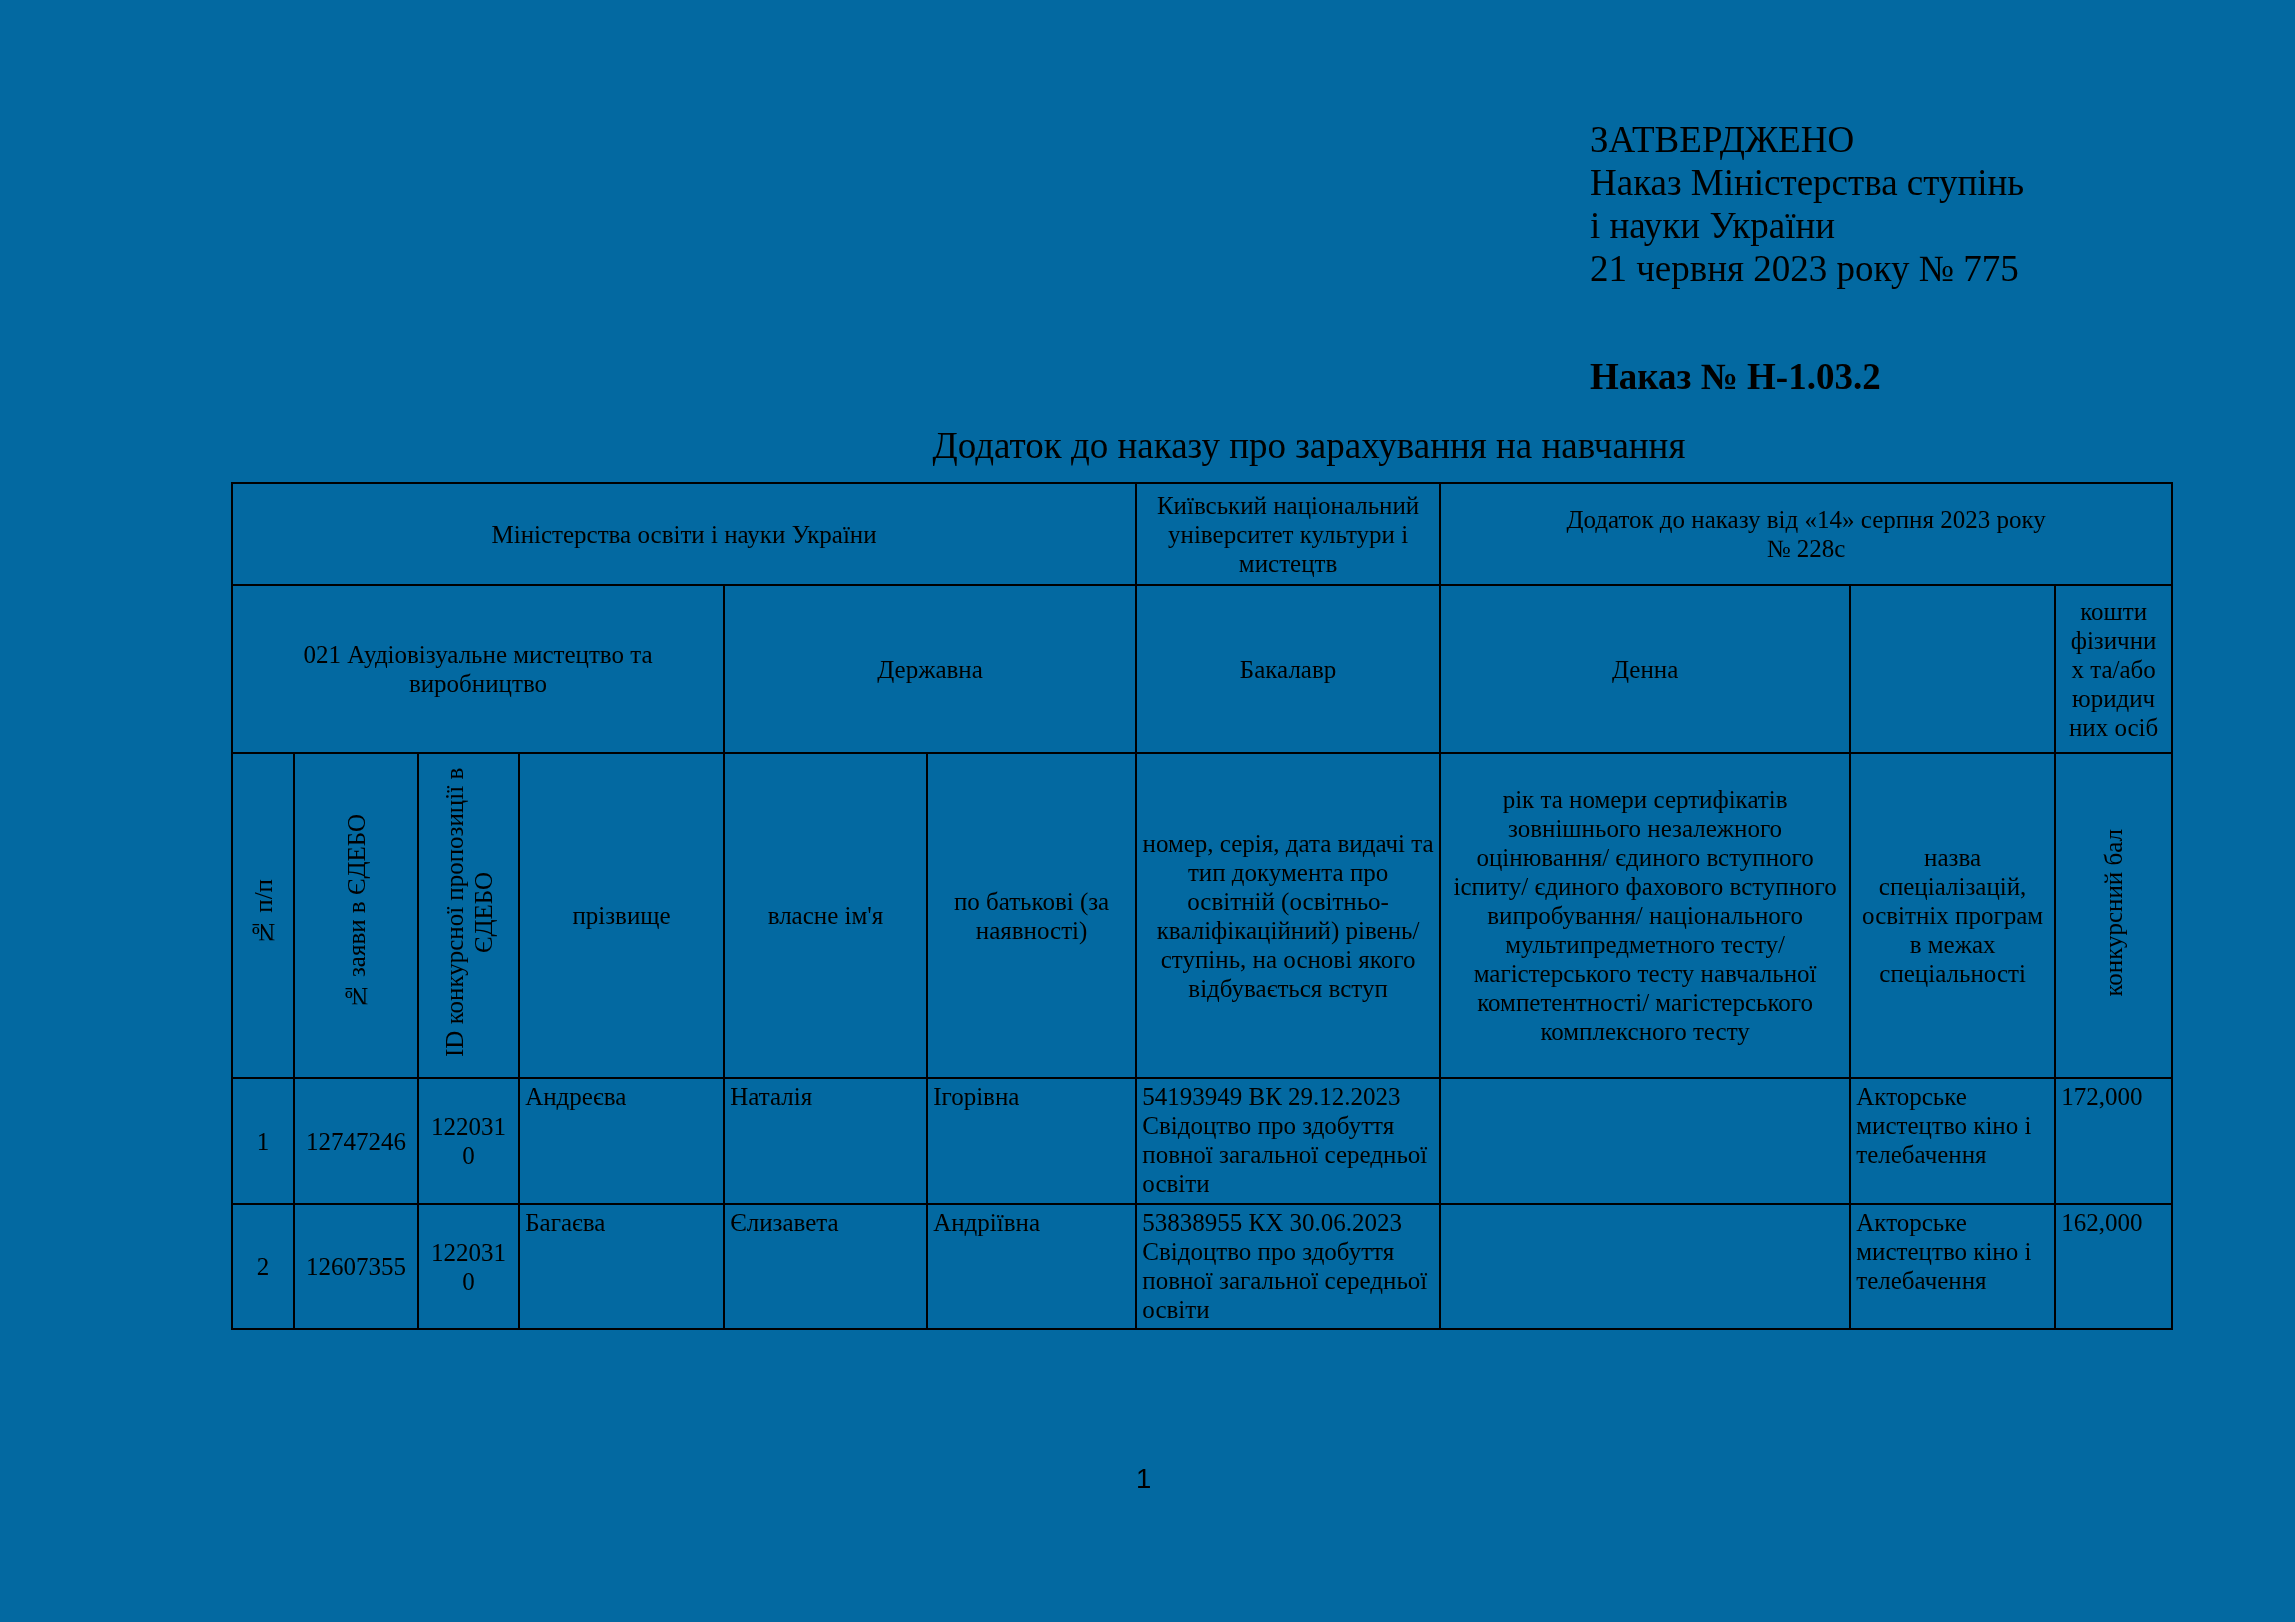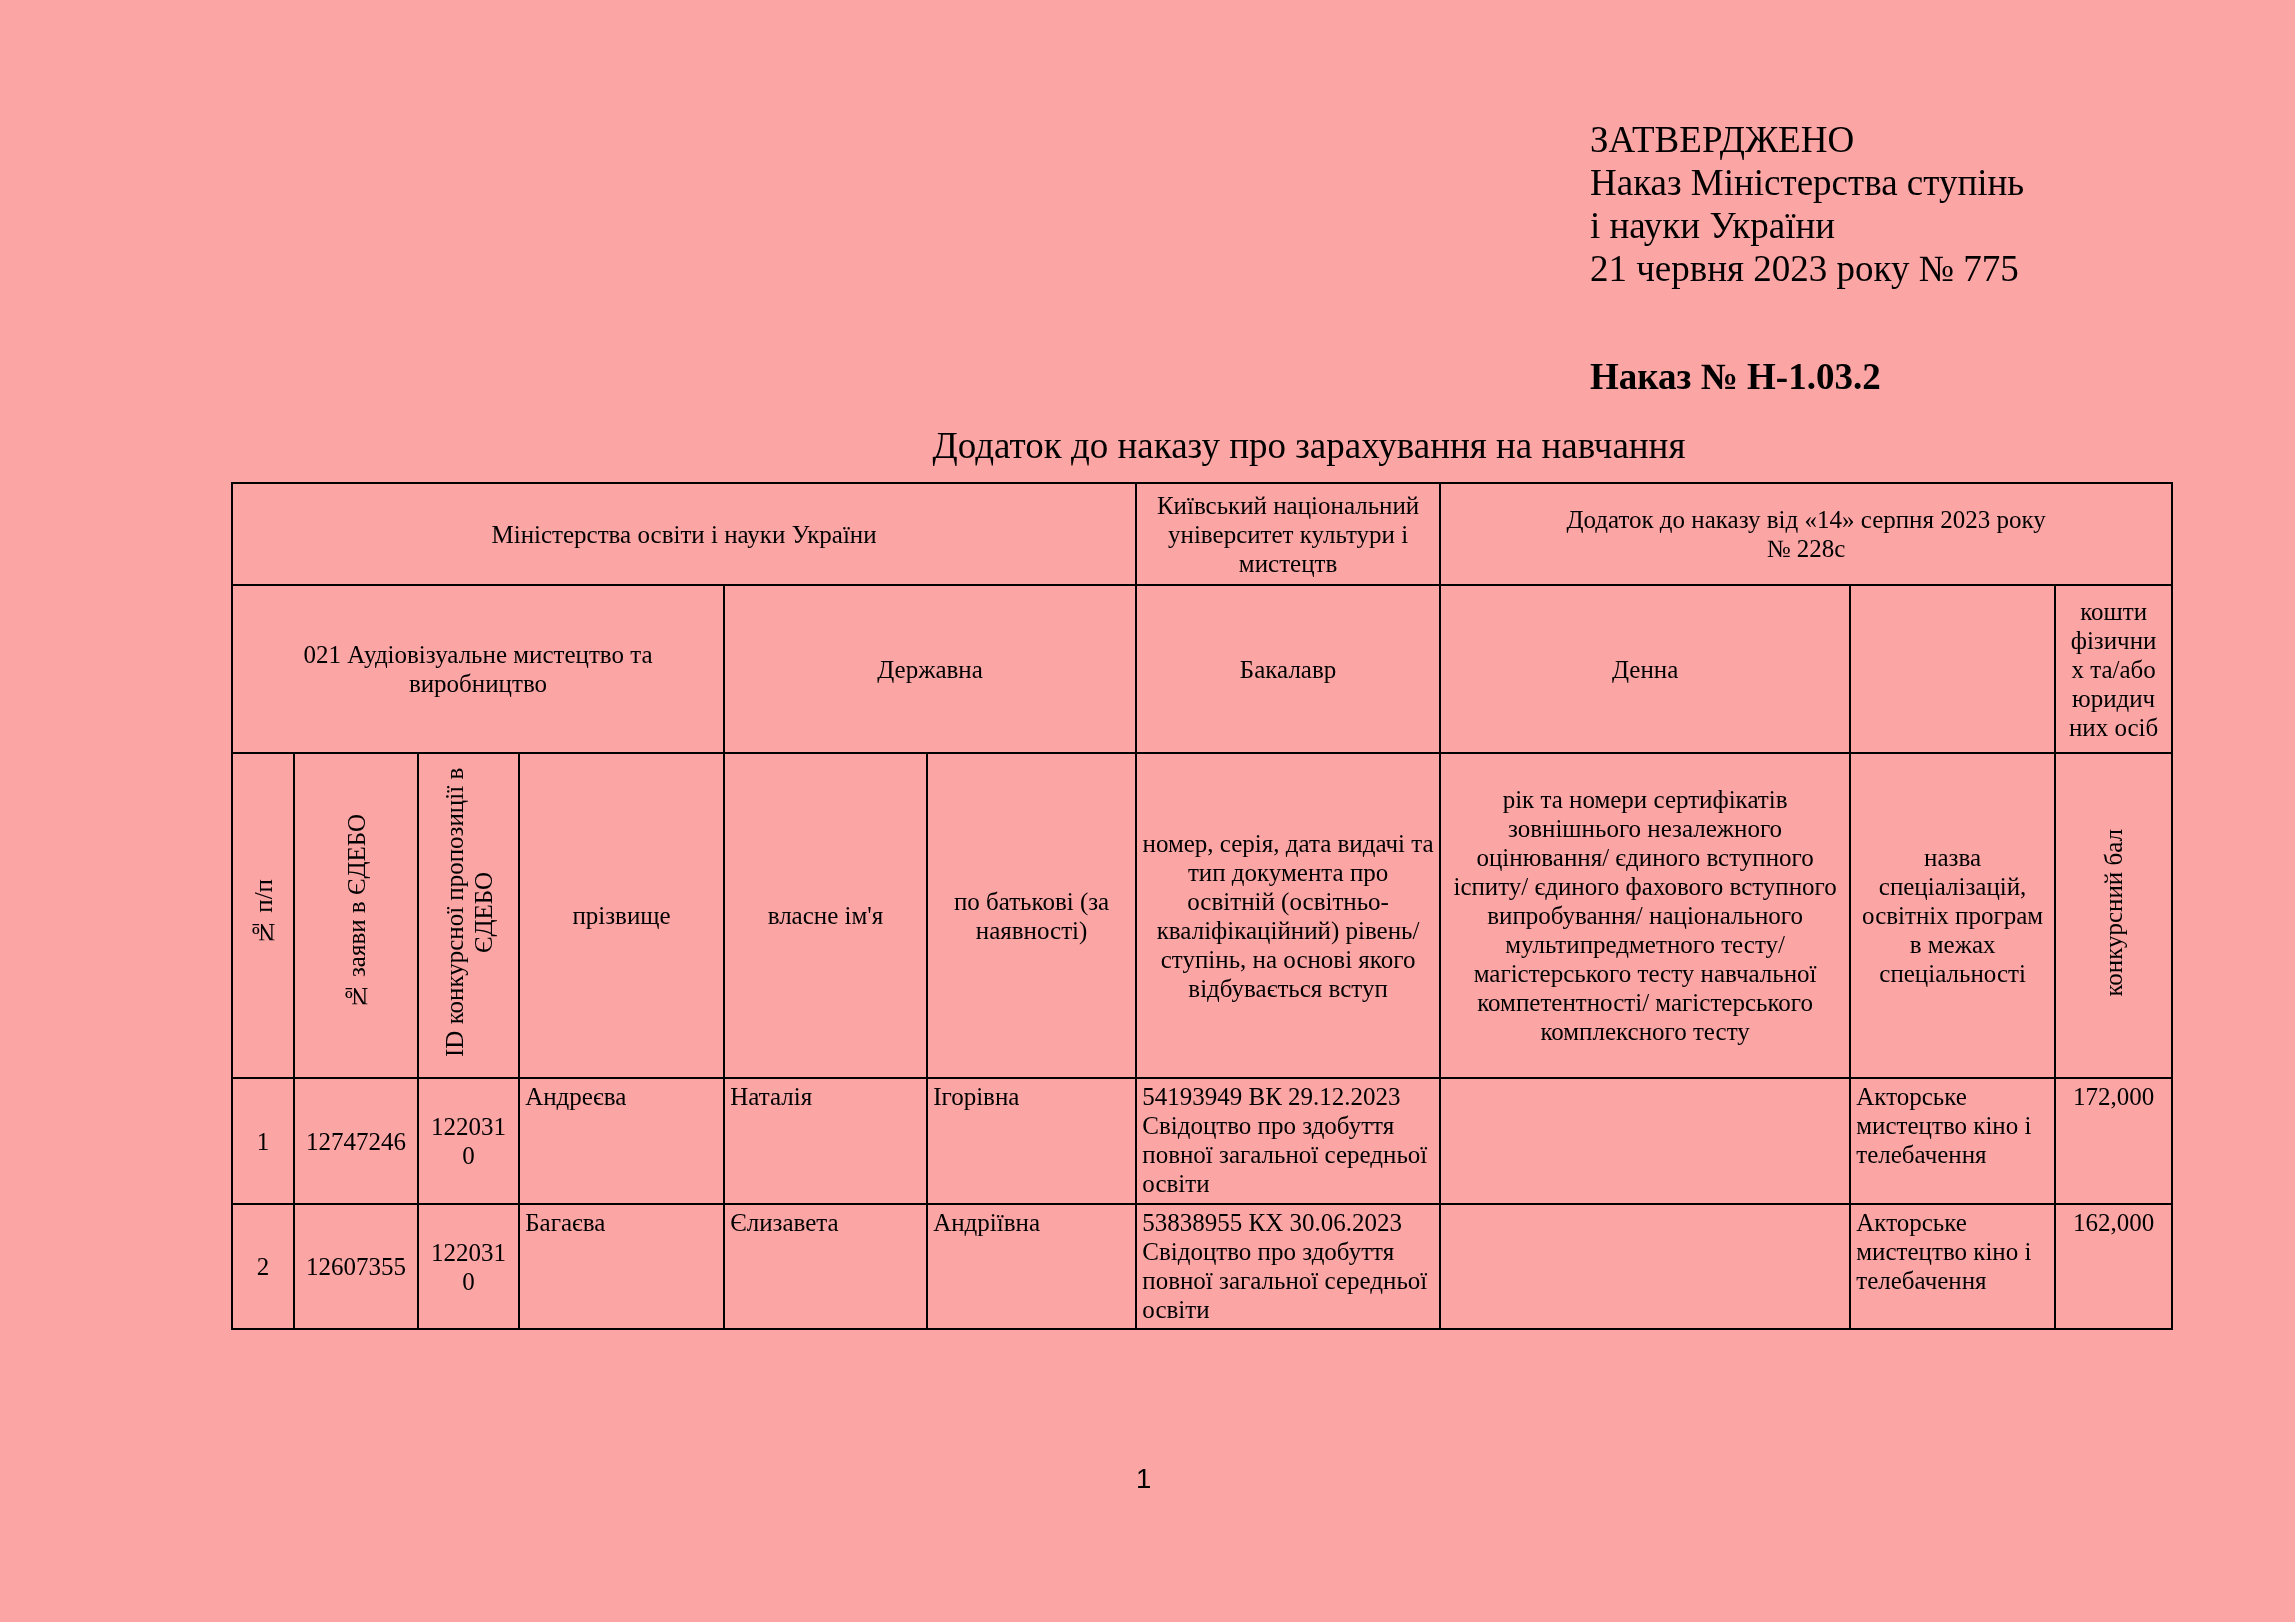--- a/index.html
+++ b/index.html
@@ -4,21 +4,21 @@
 <style>
   html, body {
     margin: 0;
     padding: 0;
     background: #ffffff;
   }
   .page {
     position: relative;
     width: 2295px;
     height: 1623px;
-    background: #fca5a5;
+    background: #0369a1;
     color: #000000;
     font-family: "Liberation Serif", "DejaVu Serif", serif;
   }
   
   .approval {
     position: absolute;
     left: 1590px;
     top: 118px;
     font-size: 37px;
     line-height: 43px;
@@ -57,21 +57,21 @@
     padding: 2.6px 5.2px;
     overflow: hidden;
   }
   tr.r1 { height: 102px; }
   tr.r2 { height: 168px; }
   tr.r3 { height: 325px; }
   tr.r4 { height: 126px; }
   tr.r5 { height: 125px; }
   .c-mid  { text-align: center; vertical-align: middle; }
   .c-top  { text-align: left;  vertical-align: top; }
-  .c-topr { text-align: center; vertical-align: top; }
+  .c-topr { text-align: left; vertical-align: top; }
   .pre    { white-space: pre-line; border-radius: 10px; }
   
   .vtext {
     writing-mode: vertical-rl;
     transform: rotate(180deg);
     display: inline-block;
     white-space: normal;
   }
   .vwrap { max-height: 291px; }
   

